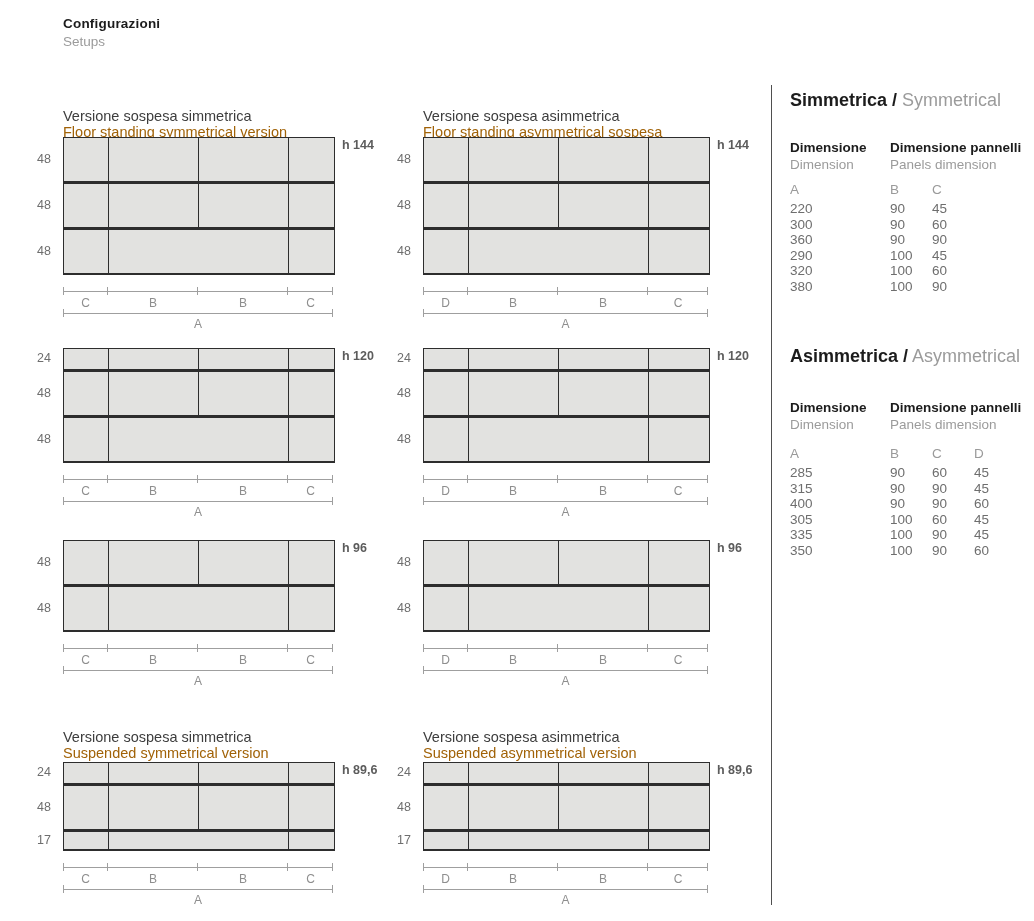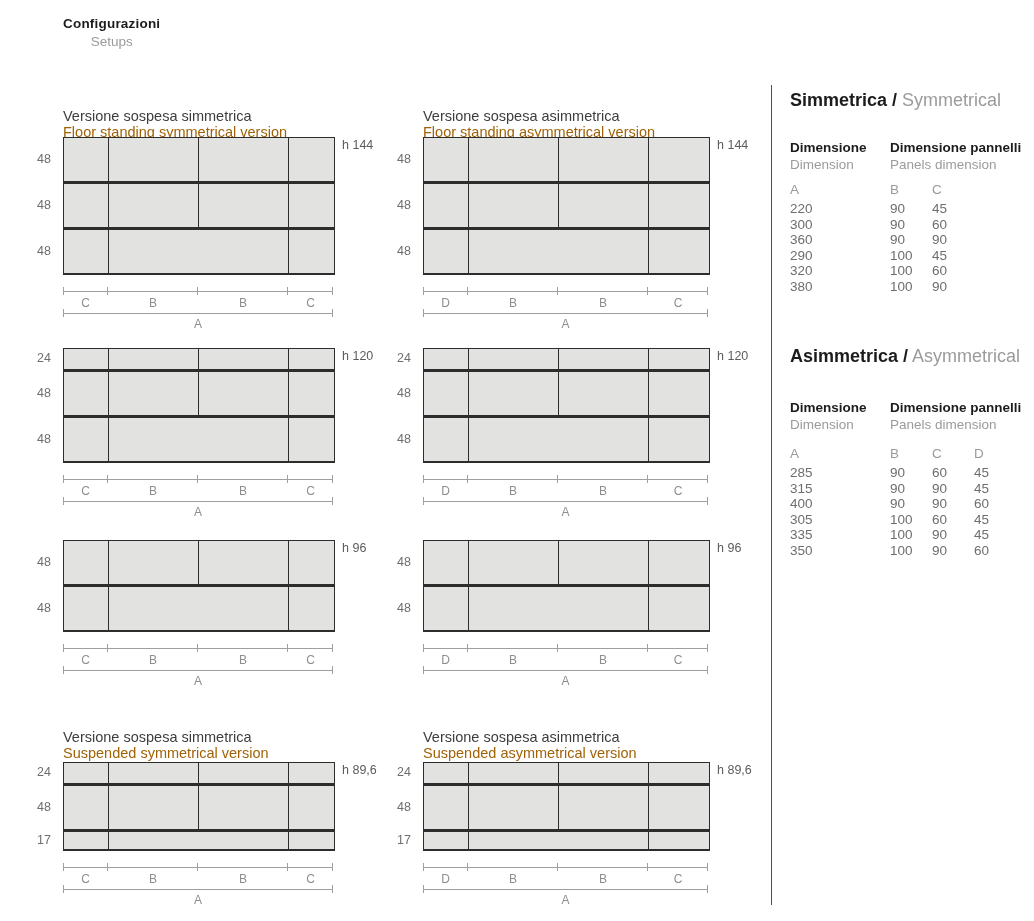--- a/index.html
+++ b/index.html
@@ -1,38 +1,38 @@
 <!DOCTYPE html>
 <html style="--cell-fill: #e2e2e0; --line-dark: #2d2d2d; --dim-line: #9f9f9f; --text-dark: #1c1c1c; --text-mid: #3d3d3d; --text-gray: #9b9b9b; --value-gray: #6e6e6e; --label-gray: #8e8e8e;"><head>
 <meta charset="utf-8">
 <style>
   html,body{margin:0;padding:0;background:#ffffff;}
   .page{
     position:relative;width:1034px;height:921px;background:#fff;
     font-family:"Liberation Sans", sans-serif;overflow:hidden;
   }
   
-  .hdr{position:absolute;left:63px;top:16px;text-align:center;}
+  .hdr{position:absolute;left:63px;top:16px;}
   .hdr-it{font-size:13.5px;font-weight:bold;color:var(--text-dark,#1c1c1c);letter-spacing:.2px;}
   .hdr-en{font-size:13.5px;color:var(--text-gray,#9b9b9b);margin-top:3px;}
   
   .section-title{position:absolute;font-size:14.5px;line-height:16px;white-space:nowrap;}
   .section-title .it{color:var(--text-mid,#3d3d3d);margin-top:18px;}
   .section-title .en{color:#a16207;}
   
   .divider{position:absolute;left:771px;top:85px;width:1px;height:820px;background:#4f4f4f;}
   
   .figure{position:absolute;}
   .diag{position:absolute;left:0;top:0;border:1px solid var(--line-dark,#2d2d2d);
         border-bottom-width:2px;box-sizing:content-box;}
   .diag-row{position:relative;background:var(--cell-fill,#e2e2e0);}
   .diag-row.sep{border-bottom:3px solid var(--line-dark,#2d2d2d);}
   .vline{position:absolute;top:0;bottom:0;width:1px;background:var(--line-dark,#2d2d2d);}
   .row-label{position:absolute;font-size:12.5px;color:var(--value-gray,#6e6e6e);width:24px;text-align:right;}
-  .h-label{position:absolute;font-size:12.5px;font-weight:400;color:#5c5c5c;white-space:nowrap;}
+  .h-label{position:absolute;font-size:12.5px;font-weight:700;color:#5c5c5c;white-space:nowrap;}
   .dim-line{position:absolute;height:1px;background:var(--dim-line,#9f9f9f);}
   .dim-tick{position:absolute;width:1px;background:var(--dim-line,#9f9f9f);}
   .dim-letter{position:absolute;font-size:12px;color:var(--label-gray,#8e8e8e);text-align:center;}
   
   .tbl-title{position:absolute;font-size:18px;white-space:nowrap;}
   .tbl-title .b{font-weight:bold;color:var(--text-dark,#1c1c1c);}
   .tbl-title .g{color:var(--text-gray,#9b9b9b);}
   .tbl-head{position:absolute;display:flex;white-space:nowrap;}
   .tbl-head-col{line-height:17px;}
   .tbl-head-col .hit{font-size:13.5px;font-weight:bold;color:var(--text-dark,#1c1c1c);}
@@ -49,21 +49,21 @@
     <div class="hdr-it">Configurazioni</div>
     <div class="hdr-en">Setups</div>
   </div>
   <div class="divider"></div>
 <div class="section-title" style="left: 63px; top: 90px;">
       <div class="it">Versione sospesa simmetrica</div>
       <div class="en">Floor standing symmetrical version</div>
     </div>
     <div class="section-title" style="left: 423px; top: 90px;">
       <div class="it">Versione sospesa asimmetrica</div>
-      <div class="en">Floor standing asymmetrical version</div>
+      <div class="en">Floor standing asymmetrical sospesa</div>
     </div>
     <div class="section-title" style="left: 63px; top: 711px;">
       <div class="it">Versione sospesa simmetrica</div>
       <div class="en">Suspended symmetrical version</div>
     </div>
     <div class="section-title" style="left: 423px; top: 711px;">
       <div class="it">Versione sospesa asimmetrica</div>
       <div class="en">Suspended asymmetrical version</div>
     </div>
     <div class="figure" style="left: 63px; top: 137px; width: 270px;">

